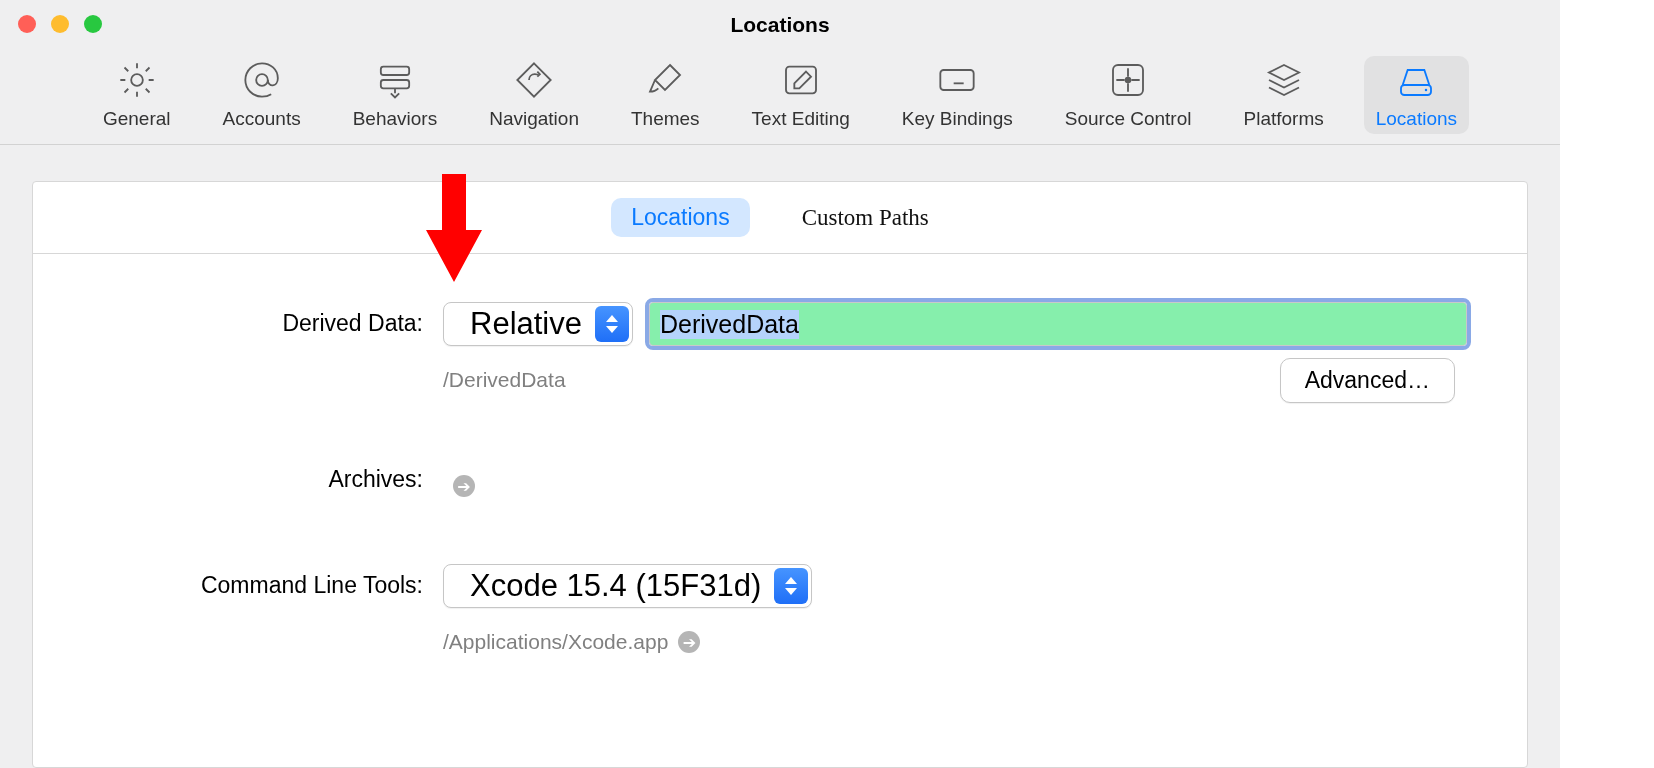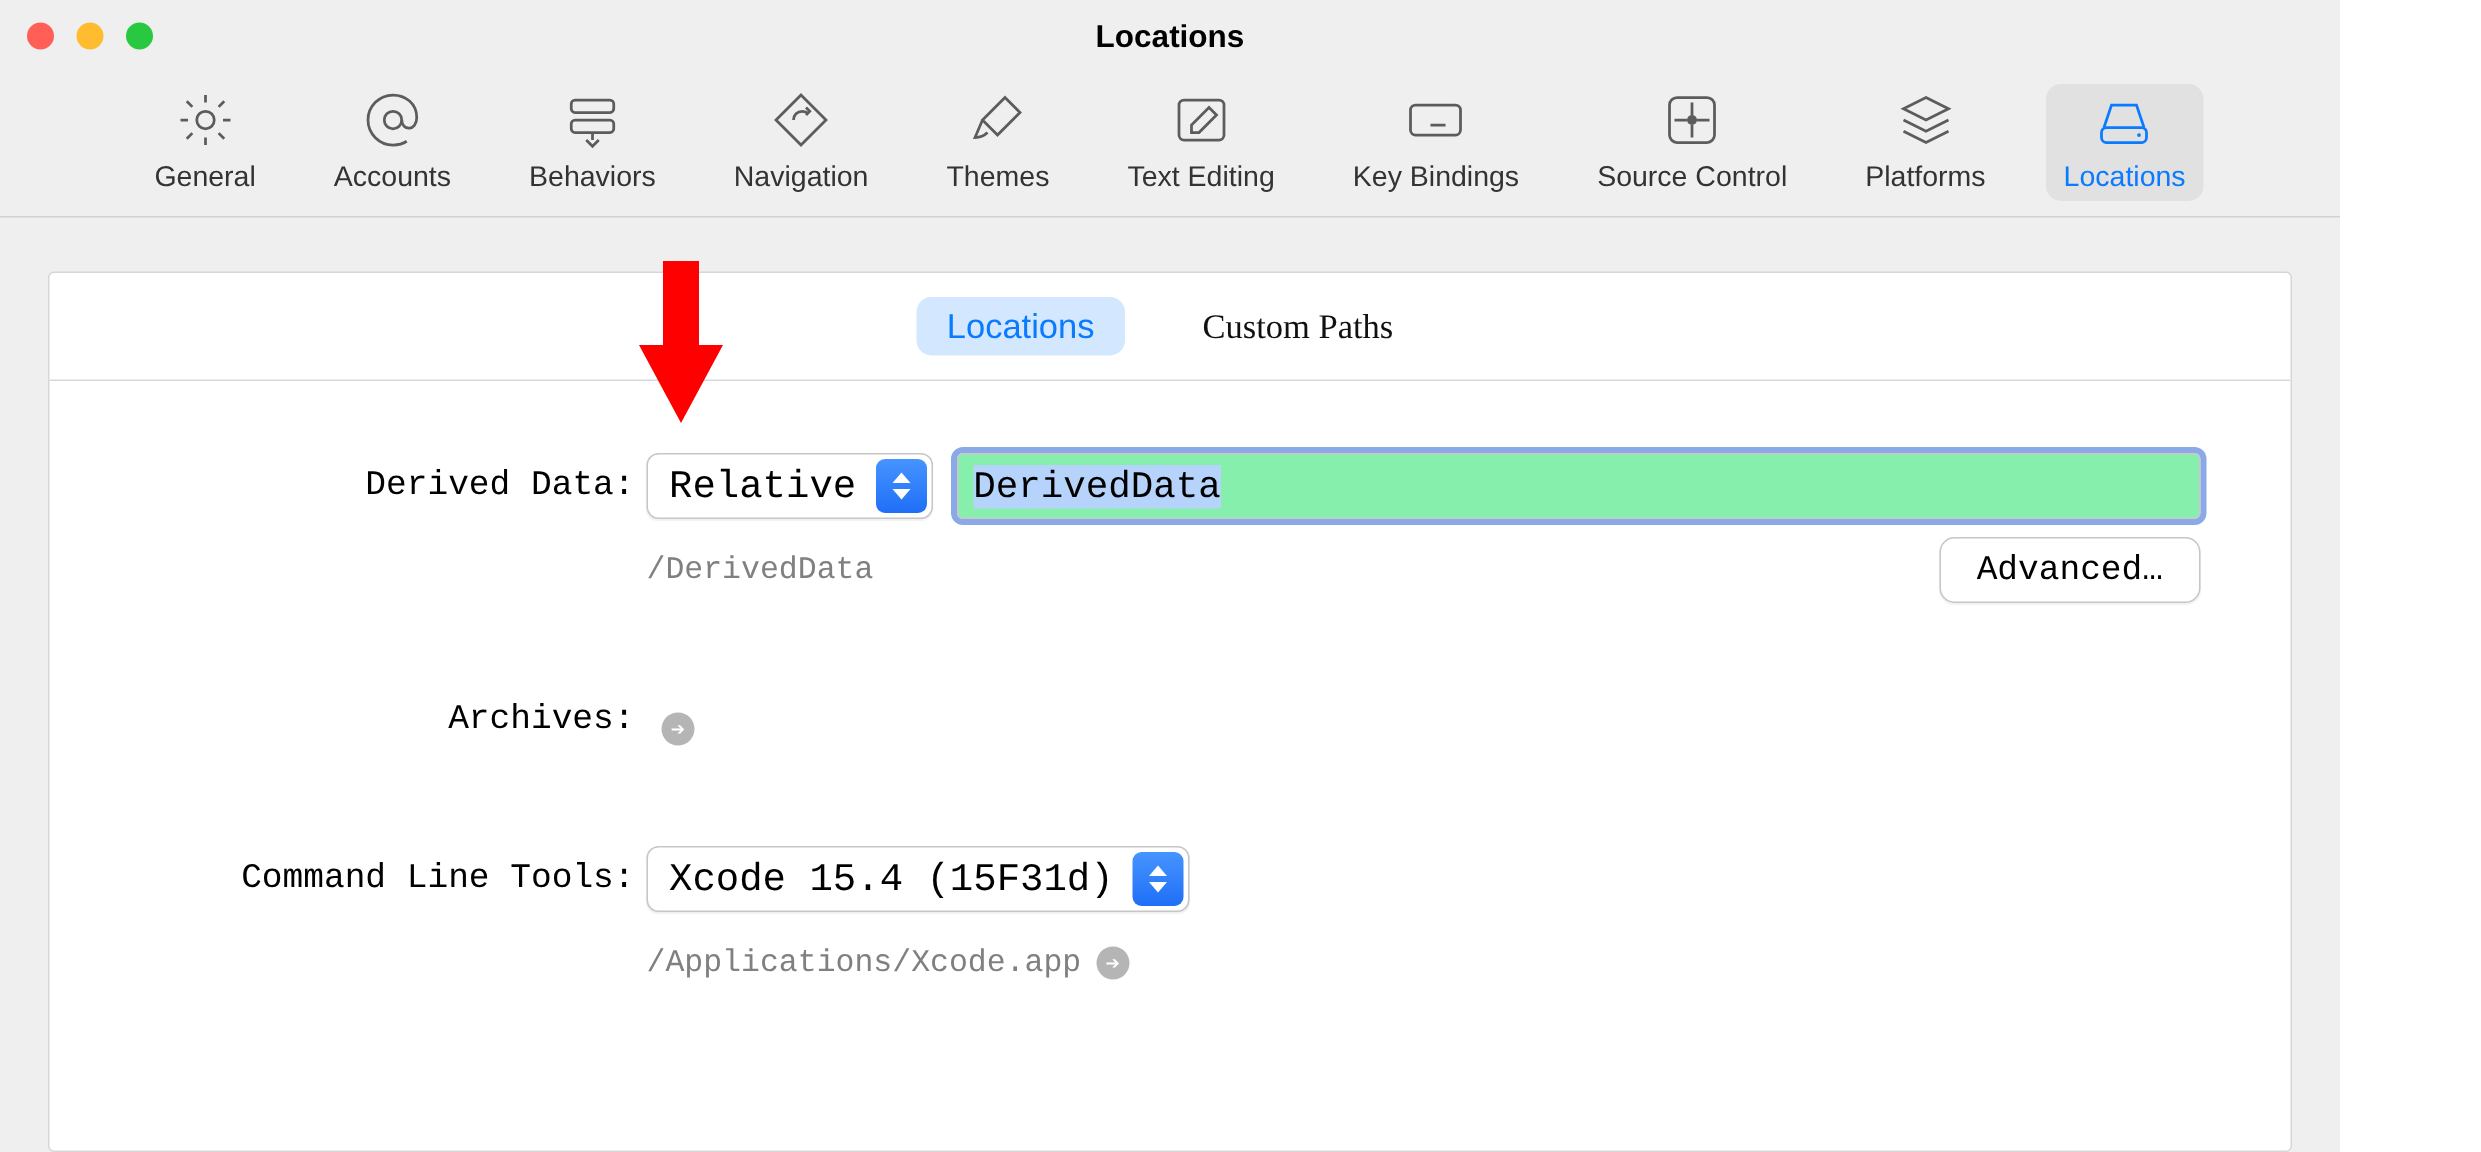--- a/index.html
+++ b/index.html
@@ -110,24 +110,23 @@
     font-weight: 500;
   }
   .seg-btn.inactive { color: #111; font-family: Liberation Serif, serif; }
 
   .form {
     padding: 48px 60px 40px;
   }
   .form-row {
     display: grid;
     grid-template-columns: 330px 1fr;
-    column-gap: 8px;
+    column-gap: 20px;
     align-items: start;
     margin-bottom: 18px;
-    font-family: Liberation Mono, monospace;
   }
   .form-label {
     text-align: right;
     font-size: 23px;
     padding-top: 8px;
   }
   .controls {
     display: flex;
     flex-direction: column;
     gap: 6px;
@@ -143,21 +142,21 @@
     position: relative;
     display: inline-flex;
     align-items: center;
     border: 1px solid var(--dropdown-border);
     border-radius: 8px;
     background: #fff;
     height: 44px;
     padding: 0 50px 0 14px;
     box-shadow: 0 1px 1px rgba(0,0,0,0.06);
   }
-  .macos-select .sel-label { font-size: 26px; }
+  .macos-select .sel-label { font-size: 31px; margin-left: 12px; }
   .macos-select .stepper {
     position: absolute;
     right: 3px; top: 3px; bottom: 3px;
     width: 34px;
     background: linear-gradient(#4694ff,#1f6ff7);
     border-radius: 6px;
     display: flex; flex-direction: column;
     align-items: center; justify-content: center;
   }
   .macos-select .stepper::before,
@@ -205,21 +204,21 @@
     width: 22px; height: 22px;
     border-radius: 50%;
     background: #b5b5b5;
     color: #fff;
     align-items: center; justify-content: center;
     font-size: 16px;
     margin-left: 10px;
   }
   .advanced-btn-wrap {
     position: absolute;
-    right: 0;
+    right: 12px;
   }
   .btn {
     border: 1px solid var(--dropdown-border);
     border-radius: 10px;
     background: #fff;
     padding: 8px 24px;
     font-size: 23px;
     box-shadow: 0 1px 1px rgba(0,0,0,0.06);
     cursor: default;
   }

